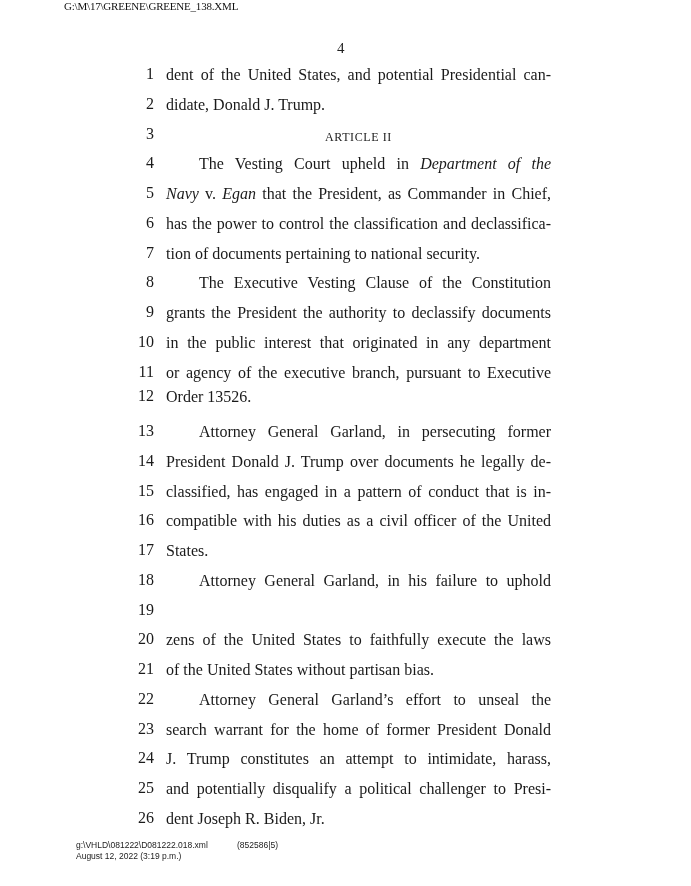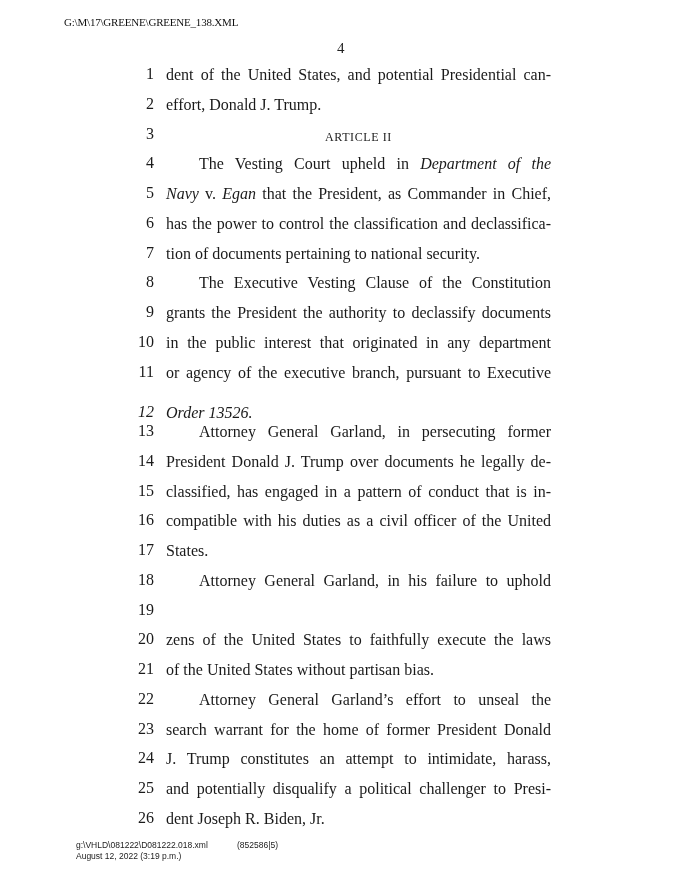--- a/index.html
+++ b/index.html
@@ -11,21 +11,21 @@
       width: 691px;
       height: 886px;
       position: relative;
       overflow: hidden;
       color: #1a1a1a;
       font-family: "DejaVu Serif", "Liberation Serif", serif;
     }
     .file-header {
       position: absolute;
       left: 64px;
-      top: 16px;
+      top: 0;
       font-family: "Liberation Serif", serif;
       font-size: 11px;
       letter-spacing: -0.2px;
       color: #111;
     }
     .page-number {
       position: absolute;
       left: 337px;
       top: 40px;
       font-family: "Liberation Serif", serif;
@@ -103,21 +103,21 @@
 <div class="file-header">G:\M\17\GREENE\GREENE_138.XML</div>
 <div class="page-number">4</div>
 
 <div class="lines" id="lines">
     <div class="line" style="top: 0px;">
       <span class="ln">1</span>
       <span class="txt justify"><span>dent of the United States, and potential Presidential can-</span></span>
     </div>
     <div class="line" style="top: 29.75px;">
       <span class="ln">2</span>
-      <span class="txt"><span>effort, Donald J. Trump.</span></span>
+      <span class="txt"><span>didate, Donald J. Trump.</span></span>
     </div>
     <div class="line" style="top: 59.5px;">
       <span class="ln">3</span>
       <span class="txt center"><span>ARTICLE II</span></span>
     </div>
     <div class="line" style="top: 89.25px;">
       <span class="ln">4</span>
       <span class="txt justify indent"><span>The Vesting Court upheld in </span><i>Department of the</i></span>
     </div>
     <div class="line" style="top: 119px;">
@@ -141,21 +141,21 @@
       <span class="txt justify"><span>grants the President the authority to declassify documents</span></span>
     </div>
     <div class="line" style="top: 267.75px;">
       <span class="ln">10</span>
       <span class="txt justify"><span>in the public interest that originated in any department</span></span>
     </div>
     <div class="line" style="top: 297.5px;">
       <span class="ln">11</span>
       <span class="txt justify"><span>or agency of the executive branch, pursuant to Executive</span></span>
     </div>
-    <div class="line" style="top: 338px; font-style: italic;">
+    <div class="line" style="top: 322px;">
       <span class="ln">12</span>
       <span class="txt"><span>Order 13526.</span></span>
     </div>
     <div class="line" style="top: 357px;">
       <span class="ln">13</span>
       <span class="txt justify indent"><span>Attorney General Garland, in persecuting former</span></span>
     </div>
     <div class="line" style="top: 386.75px;">
       <span class="ln">14</span>
       <span class="txt justify"><span>President Donald J. Trump over documents he legally de-</span></span>

